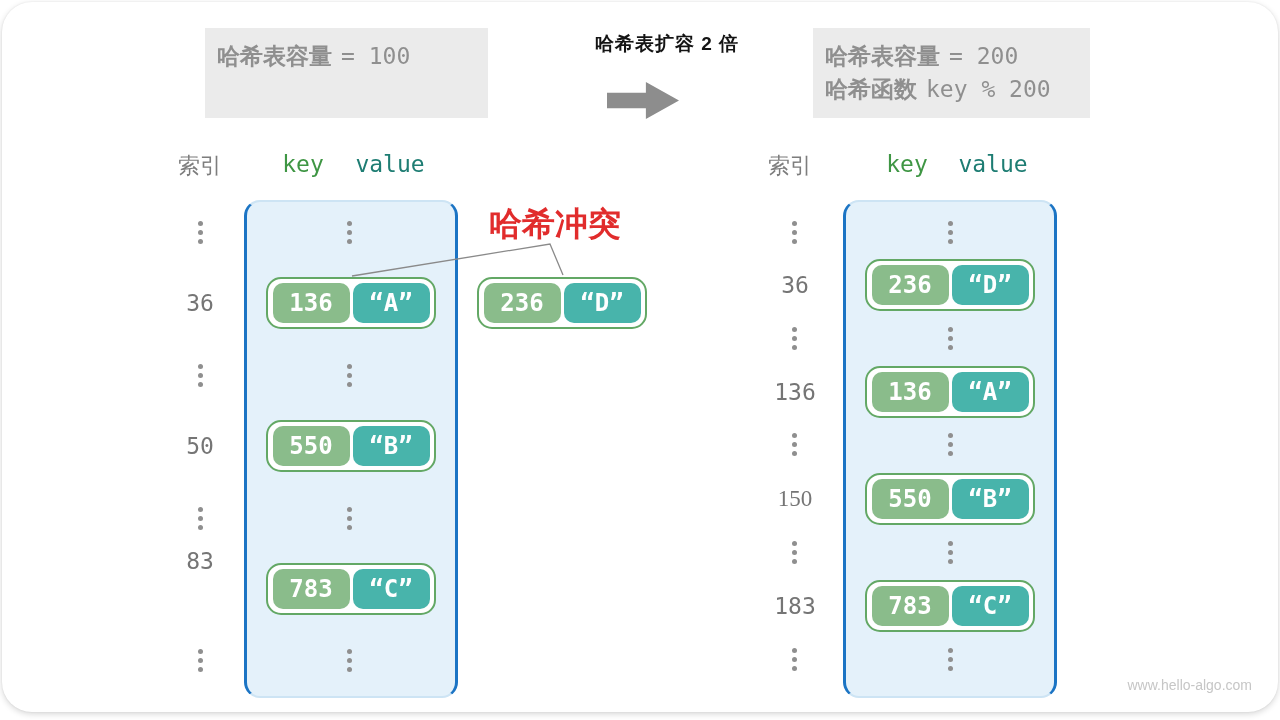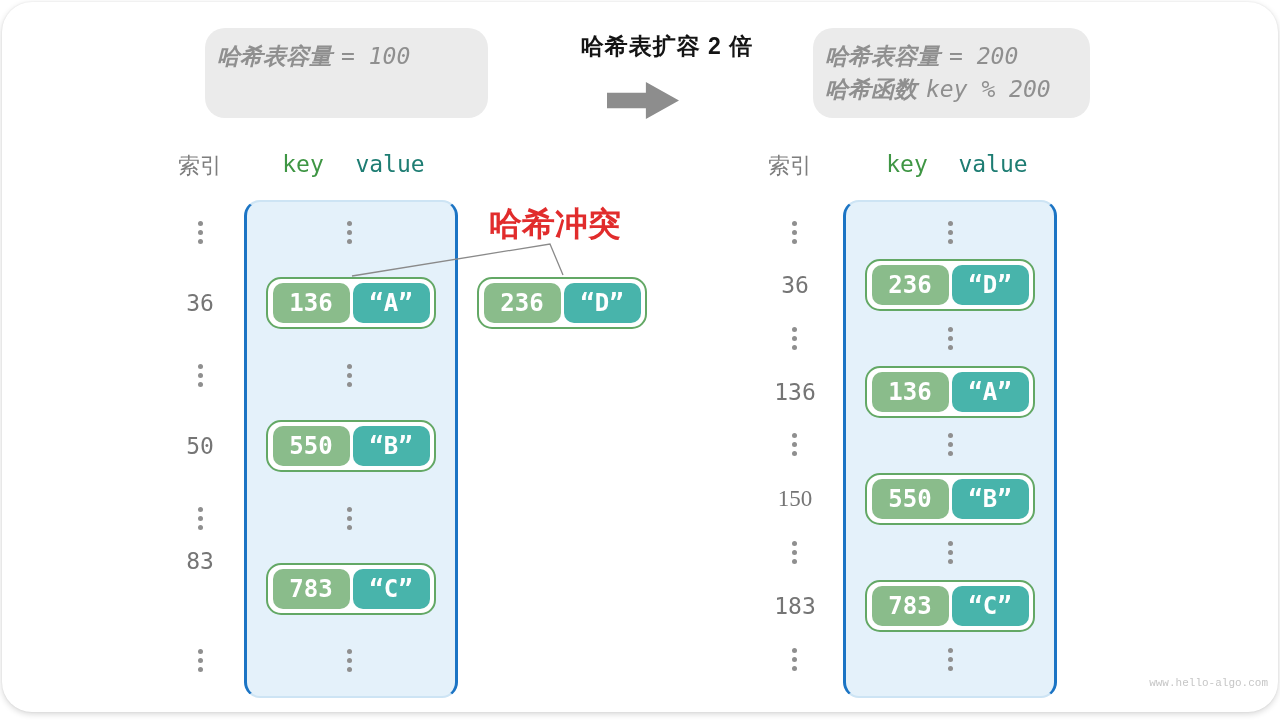--- a/index.html
+++ b/index.html
@@ -11,28 +11,28 @@
     --line-gray:#8a8a8a; --watermark-gray:#c6c6c6;
   }
   *{margin:0;padding:0;box-sizing:border-box;}
   body{background:#ffffff;font-family:"Liberation Sans","DejaVu Sans",sans-serif;}
   .canvas{position:relative;width:1280px;height:720px;overflow:hidden;}
   .card{position:absolute;left:2px;top:2px;width:1276px;height:710px;background:#fff;
         border-radius:30px;box-shadow:0 2px 6px rgba(0,0,0,.16),0 0 2px rgba(0,0,0,.08);}
 
   
   .info-box{position:absolute;top:28px;height:90px;background:var(--info-box-gray,#ebebeb);
-            border-radius:20px;padding:12px 10px 0 12px;color:var(--gray-text);font-style:italic;}
+            border-radius:0;padding:12px 10px 0 12px;color:var(--gray-text);}
   .info-line{line-height:33px;font-size:23px;white-space:nowrap;}
   .info-line .lbl{font-weight:bold;}
   .info-line .val{font-family:"DejaVu Sans Mono","Liberation Mono",monospace;margin-left:9px;}
 
   
   .main-title{position:absolute;left:517px;top:31px;width:300px;text-align:center;
-              font-size:23px;font-weight:bold;color:#141414;letter-spacing:1px;white-space:nowrap;}
+              font-size:19px;font-weight:bold;color:#141414;letter-spacing:1px;white-space:nowrap;}
   .arrow-right{position:absolute;left:607px;top:82px;width:72px;height:37px;background:var(--arrow-gray,#8d8d8d);
                clip-path:polygon(0 29%,54% 29%,54% 0,100% 50%,54% 100%,54% 71%,0 71%);}
 
   
   .col-header{position:absolute;top:151px;width:110px;text-align:center;font-size:23px;white-space:nowrap;}
   .hdr-index{color:#7d7d7d;font-size:22px;}
   .hdr-key{color:var(--header-key-green,#3f9644);font-family:"DejaVu Sans Mono","Liberation Mono",monospace;}
   .hdr-value{color:var(--header-value-teal,#1e7d73);font-family:"DejaVu Sans Mono","Liberation Mono",monospace;}
 
   
@@ -57,22 +57,22 @@
 
   
   .vdots{position:absolute;width:5px;height:5px;border-radius:50%;background:var(--dot-gray,#8f8f8f);
          box-shadow:0 -9px 0 var(--dot-gray,#8f8f8f),0 9px 0 var(--dot-gray,#8f8f8f);}
 
   
   .collision-label{position:absolute;left:485px;top:202px;width:140px;text-align:center;
                    font-size:33px;font-weight:bold;color:var(--collision-red,#e12c2c);white-space:nowrap;}
   .overlay{position:absolute;left:0;top:0;pointer-events:none;}
 
-  .watermark{position:absolute;right:12px;top:677px;font-size:11px;color:var(--watermark-gray,#c6c6c6);
-             font-family:Liberation Mono, monospace;}
+  .watermark{position:absolute;right:28px;top:677px;font-size:14px;color:var(--watermark-gray,#c6c6c6);
+             font-family:Liberation Sans, sans-serif;}
 </style>
 </head>
 <body>
 
 <div class="canvas">
   <div class="card"></div>
 
   <div class="info-box" style="left:205px;width:283px;">
     <div class="info-line">
       <span class="lbl">哈希表容量</span><span class="val">= 100</span>

